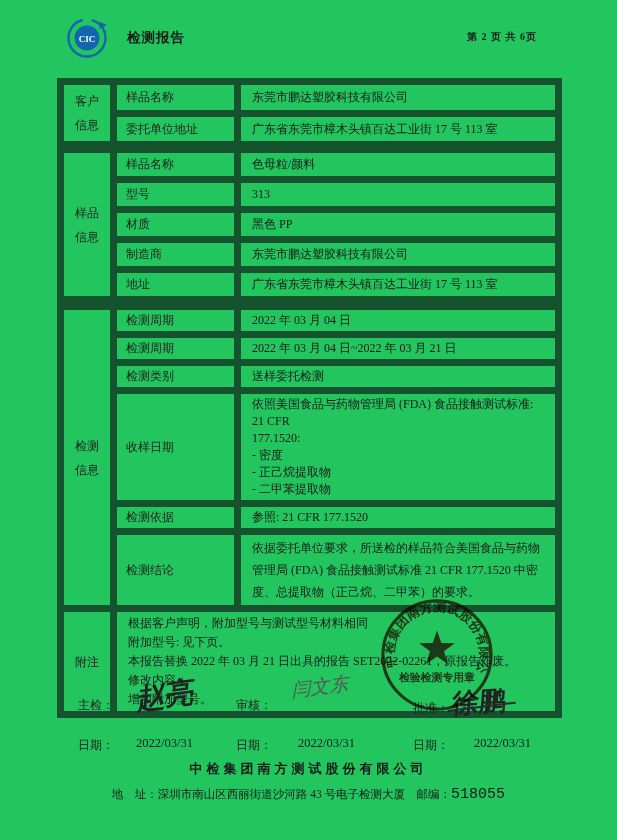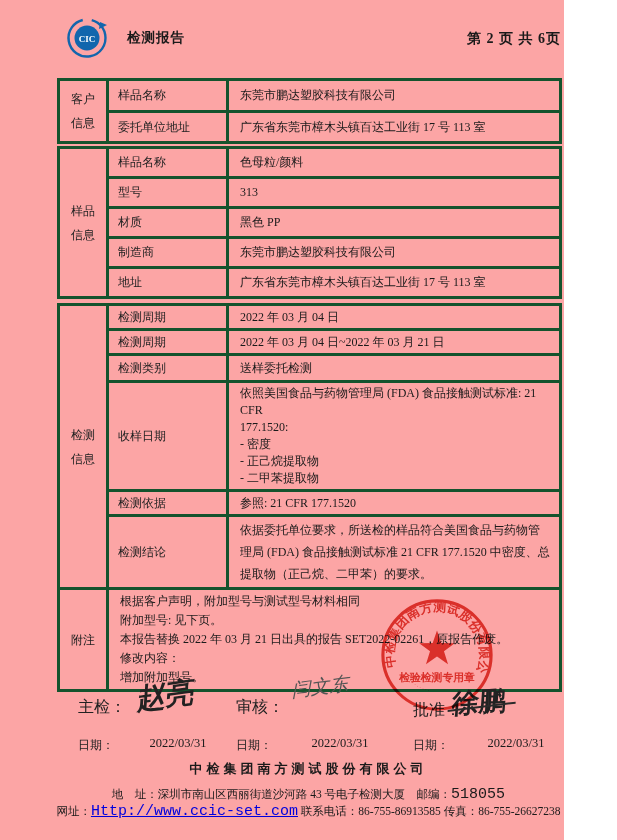--- a/index.html
+++ b/index.html
@@ -1,47 +1,47 @@
 <!DOCTYPE html>
 <html><head>
 <meta charset="utf-8">
 <style>
   html,body{margin:0;padding:0;background:#ffffff;}
   .page{
-    position:relative;width:564px;height:840px;background:#fca5a5;overflow:hidden;
+    position:relative;width:617px;height:840px;background:#22c55e;overflow:hidden;
     font-family:"Liberation Serif","DejaVu Serif",serif;color:#1a1a1a;
   }
   
   .hdr{position:absolute;top:0;left:0;width:617px;height:72px;}
   .logo{position:absolute;left:64px;top:17px;}
   .hdr-title{position:absolute;left:127px;top:29px;font-size:13.5px;font-weight:bold;letter-spacing:1px;}
   .hdr-no{position:absolute;left:235px;top:30px;font-size:12.5px;font-weight:bold;}
-  .hdr-page{position:absolute;left:467px;top:30px;font-size:14px;font-weight:bold;letter-spacing:1px;}
+  .hdr-page{position:absolute;left:467px;top:30px;font-size:10px;font-weight:bold;letter-spacing:1px;}
   
   table.tbl{position:absolute;left:57px;width:505px;border-collapse:collapse;table-layout:fixed;}
-  .tbl td{border:3px solid #14532d;font-size:12px;vertical-align:middle;}
+  .tbl td{border:7px solid #14532d;font-size:12px;vertical-align:middle;}
   td.sec{width:44px;text-align:center;white-space:pre-line;line-height:24px;color:#222;}
   td.lab{width:104px;padding:2px 4px 2px 9px;color:#222;}
   td.val{padding:2px 8px 2px 11px;}
   td.lines{white-space:pre-line;margin-left:20px;}
   .lh17{line-height:17px;}
   .lh18{line-height:22px;}
   .lh19{line-height:19px;}
   #tblA{top:78px;}
   #tblB{top:146px;}
   #tblC{top:303px;}
   
-  .sig-label{position:absolute;font-size:16px;color:#222;}
+  .sig-label{position:absolute;font-size:12px;color:#222;}
   .sig-name{position:absolute;font-weight:bold;color:#222;white-space:nowrap;}
   .sig1{left:137px;top:676px;font-size:29px;transform:rotate(-8deg) skewX(-12deg);}
   .sig2{left:293px;top:674px;font-size:19px;color:#555;font-weight:normal;transform:rotate(-7deg) skewX(-18deg);}
   .sig3{left:452px;top:684px;font-size:27px;transform:rotate(-4deg) skewX(-8deg);}
   .sig3 .flourish{position:absolute;left:-4px;right:-10px;top:60%;height:2px;background:#2a2a2a;transform:rotate(-3deg);}
   .date-label{position:absolute;font-size:12px;color:#222;}
-  .date-val{position:absolute;width:84px;text-align:center;font-size:12.5px;}
+  .date-val{position:absolute;width:84px;text-align:left;font-size:12.5px;}
   
   .stamp{position:absolute;left:378px;top:596px;width:118px;height:118px;opacity:0.9;mix-blend-mode:multiply;z-index:6;}
   
   .foot{position:absolute;left:0;width:617px;text-align:center;}
   .foot-company{top:760px;font-size:13px;font-weight:bold;letter-spacing:4px;}
   .foot-line{top:786px;font-size:11.5px;}
   .foot-line2{top:803px;font-size:11.5px;}
   .mono{font-family:"Liberation Mono","DejaVu Sans Mono",monospace;font-size:15px;}
   a.weblink{color:#0000dd;text-decoration:underline;}
 </style>
@@ -173,15 +173,14 @@
     </text>
     <polygon fill="#da352c" points="60,35 64.4,47.9 78.1,48.1 67.1,56.3 71.2,69.4 60,61.5 48.8,69.4 52.9,56.3 41.9,48.1 55.6,47.9"></polygon>
     <text x="60" y="86" text-anchor="middle" font-size="11" font-weight="bold" fill="#da352c" font-family="Liberation Serif, DejaVu Serif, serif">检验检测专用章</text>
     <text font-size="5.5" fill="#da352c">
       <textPath href="#arcBot" startOffset="8">· · · · · · ·</textPath>
     </text>
   </svg>
 
   <div class="foot foot-company">中检集团南方测试股份有限公司</div>
   <div class="foot foot-line"><span>地　址：</span><span>深圳市南山区西丽街道沙河路 43 号电子检测大厦</span><span>　邮编：</span><span class="mono">518055</span></div>
-  <div class="foot foot-line2"><span>网址：</span><a class="weblink mono" href="#">Http://www.ccic-set.com</a><span> 联系电话：86-755-86913585</span><span> 传真：86-755-26627238</span></div>
 
 </div>
 
 </body></html>

